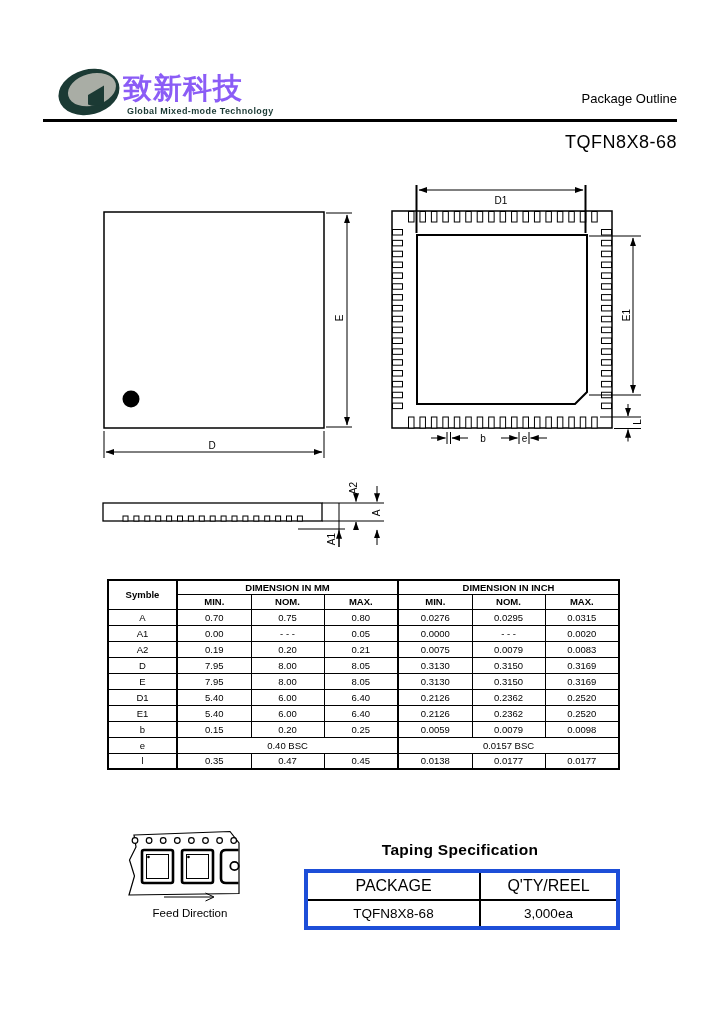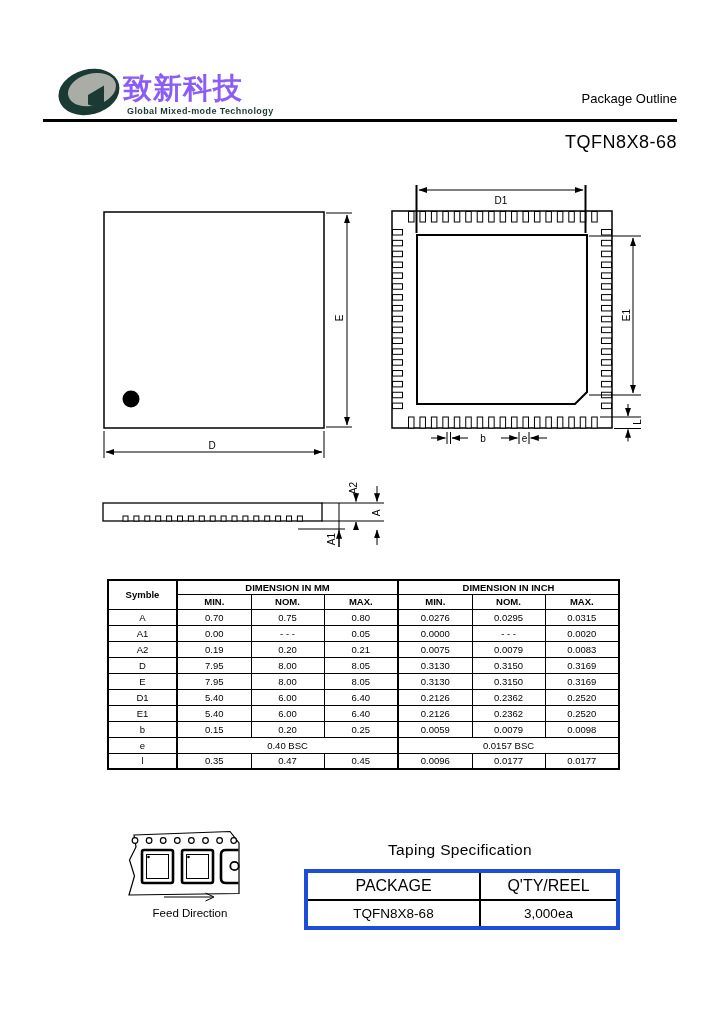--- a/index.html
+++ b/index.html
@@ -32,21 +32,21 @@
     border:2px solid #000;padding-left:44px;}
   .dimtable td,.dimtable th{border:1px solid #000;text-align:center;vertical-align:middle;
     font-size:9.5px;padding:0;white-space:nowrap;overflow:hidden;}
   .dimtable th{font-weight:bold;}
   .hdr1{height:14px;}
   .hdr2{height:15px;}
   .dimtable tbody tr{height:16px;}
   .bR2{border-right:2px solid #000 !important;}
 
   
-  .tap-title{left:304px;top:841px;width:312px;text-align:center;font-size:15.5px;letter-spacing:0.3px;}
+  .tap-title{left:304px;top:841px;width:312px;text-align:center;font-size:15.5px;letter-spacing:0.3px;font-weight:bold;}
   .taptable{position:absolute;left:304px;top:869px;width:312px;border-collapse:collapse;table-layout:fixed;border:4px solid #1d4ed8;}
   .taptable td,.taptable th{border:2px solid #000;text-align:center;vertical-align:middle;padding:0;font-weight:normal;}
   .taptable th{height:26px;font-size:16px;}
   .taptable td{height:25px;font-size:13.5px;}
 </style>
 </head>
 <body>
 
 <svg class="abs" style="left:50px;top:62px" width="80" height="60" viewBox="50 62 80 60">
   <g transform="rotate(-15 89 92)">
@@ -321,21 +321,21 @@
       <tr>
         <td class="bR2">e</td>
         <td colspan="3" class="bR2">0.40 BSC</td>
         <td colspan="3">0.0157 BSC</td>
       </tr>
       <tr>
         <td class="bR2">l</td>
         <td>0.35</td>
         <td>0.47</td>
         <td class="bR2">0.45</td>
-        <td>0.0096</td>
+        <td>0.0138</td>
         <td>0.0177</td>
         <td>0.0177</td>
       </tr>
     </tbody>
 </table>
 
 <div class="abs tap-title">Taping Specification</div>
 <table class="taptable">
   <colgroup>
       <col style="width:174px">

